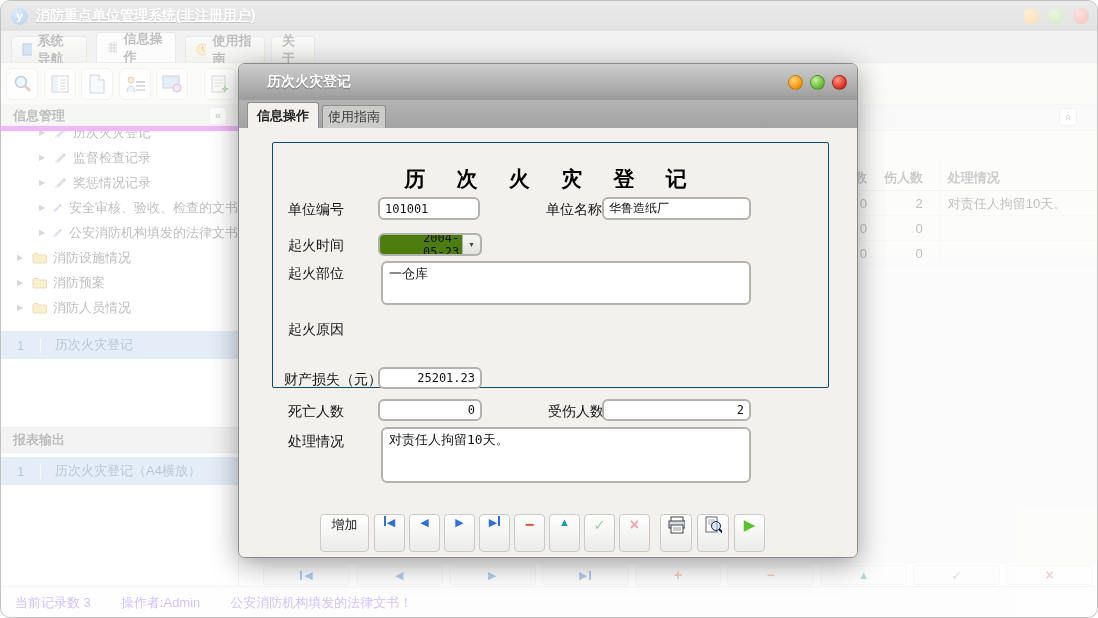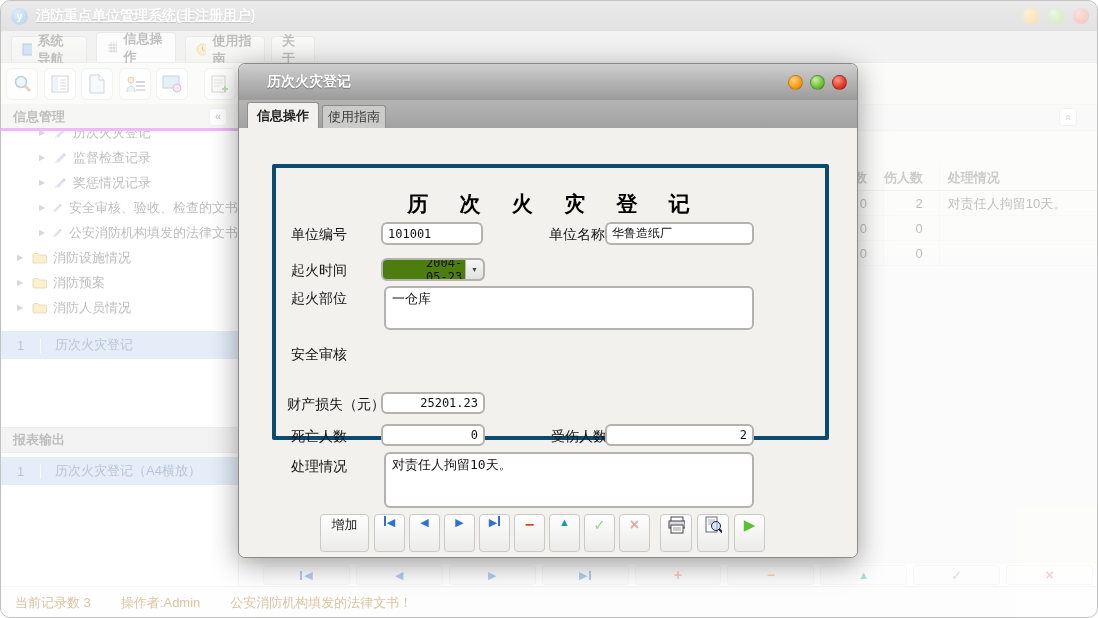--- a/index.html
+++ b/index.html
@@ -20,21 +20,21 @@
   .wbtn.g{background:radial-gradient(circle at 35% 30%,#cdeab0,#84c25e);}
   .wbtn.r{background:radial-gradient(circle at 35% 30%,#f6b0a6,#dd5f4e);}
   #maintabs{left:0;top:30px;width:1098px;height:32px;background:#dededc;border-bottom:1px solid #cfcfcd;}
   .mtab{position:absolute;bottom:0;height:26px;display:flex;align-items:center;gap:6px;padding:0 10px;
         background:linear-gradient(#f0f0ee,#e2e2e0);border:1px solid #c6c6c4;border-bottom:none;
         border-radius:4px 4px 0 0;font-size:13px;font-weight:bold;color:#555;}
   .mtab.active{height:30px;background:#f8f8f6;}
   #toolbar{left:0;top:62px;width:1098px;height:42px;background:#f4f4f2;border-bottom:1px solid #e6e6e4;}
   .tbtn{position:absolute;top:5px;width:32px;height:32px;background:#fdfdfc;border:1px solid #dcdcda;
         border-radius:6px;display:flex;align-items:center;justify-content:center;}
-  #sideheader{left:0;top:104px;width:238px;height:26px;background:#e6e6e4;border-bottom:3px solid #d946ef;
+  #sideheader{left:0;top:104px;width:238px;height:26px;background:#e6e6e4;border-bottom:5px solid #d946ef;
               display:flex;align-items:center;padding:0 12px;font-size:13px;font-weight:bold;color:#555;}
   #mainheader{left:238px;top:104px;width:860px;height:26px;background:#f0f0ee;border-bottom:1px solid #e2e2e0;}
   .collapse-btn{width:18px;height:18px;background:#fff;border:1px solid #ddd;border-radius:4px;color:#888;
                 font-size:11px;display:flex;align-items:center;justify-content:center;line-height:1;}
   #side-collapse{margin-left:auto;}
   #main-collapse{position:absolute;right:22px;top:3px;}
   #main-collapse span{display:inline-block;transform:rotate(90deg);}
   #sidebar{left:0;top:130px;width:238px;height:455px;background:#fff;border-right:1px solid #e0e0de;}
   #tree{height:200px;overflow:hidden;padding-top:2px;}
   .trow{height:25px;display:flex;align-items:center;font-size:13px;color:#555;gap:6px;}
@@ -60,39 +60,39 @@
   .c3{width:200px;padding-left:8px;border-right:none;}
   #bottomnav{left:238px;top:563px;width:860px;height:22px;display:flex;gap:6px;padding:1px 6px 1px 24px;}
   .bnav{flex:1;background:#fcfcfb;border:1px solid #ececea;border-radius:3px;display:flex;
         align-items:center;justify-content:center;gap:2px;font-size:11px;color:#3b7bd4;}
   .vbar{width:2px;height:9px;background:#3b7bd4;display:inline-block;}
   .pg,.mg{color:#ef7b50;font-weight:bold;font-size:14px;}
   .eg{color:#2fa3b8;}
   .cg{color:#7cc47c;font-size:13px;}
   .xg{color:#e08484;font-size:14px;font-weight:bold;}
   #statusbar{left:0;top:585px;width:1098px;height:33px;background:#fcfcfb;border-top:1px solid #e8e8e6;
-             display:flex;align-items:center;padding:0 14px;gap:30px;font-size:13px;color:#a16207;}
+             display:flex;align-items:center;padding:0 14px;gap:30px;font-size:13px;color:#8b5cf6;}
   
   #dialog{position:absolute;left:237px;top:62px;width:620px;height:495px;background:#f2f1ee;
           border:1px solid #8a8a8a;border-radius:7px;overflow:hidden;z-index:10;
           box-shadow:0 6px 28px rgba(0,0,0,0.38);}
   #dlg-titlebar{position:absolute;left:0;top:0;width:620px;height:36px;
                 background:linear-gradient(#cecece,#9b9b9b);display:flex;align-items:center;padding:0 12px;}
   #dlg-title{color:#fff;font-size:14px;font-weight:bold;text-shadow:0 1px 1px rgba(0,0,0,0.35);margin-left:16px;}
   .dwbtn{width:15px;height:15px;border-radius:50%;border:1px solid rgba(120,80,20,0.4);}
   .dwbtn.o{background:radial-gradient(circle at 35% 30%,#ffd27a,#f39c12 60%,#c87f0a);}
   .dwbtn.g{background:radial-gradient(circle at 35% 30%,#c8f0a0,#6fbf3a 60%,#4e9326);border-color:rgba(40,90,20,0.4);}
   .dwbtn.r{background:radial-gradient(circle at 35% 30%,#ff9a8a,#e03a2a 60%,#a02015);border-color:rgba(110,20,10,0.4);}
   #dlg-tabstrip{position:absolute;left:0;top:36px;width:620px;height:28px;background:linear-gradient(#b4b4b4,#a2a2a2);}
   .dtab{position:absolute;bottom:0;display:flex;align-items:center;justify-content:center;
         font-size:13px;border:1px solid #8e8e8e;border-bottom:none;border-radius:3px 3px 0 0;}
   .dtab.active{left:8px;width:72px;height:26px;background:#f2f1ee;font-weight:bold;color:#222;}
   .dtab.idle{left:83px;width:64px;height:23px;background:#cbcbc9;color:#3d3d3d;}
   #dlg-body{position:absolute;left:0;top:64px;width:620px;height:431px;background:#f2f1ee;}
-  #groupbox{position:absolute;left:33px;top:14px;width:557px;height:276px;border:4px solid #0c4a6e;border-radius:2px;margin-top:22px;}
+  #groupbox{position:absolute;left:33px;top:14px;width:557px;height:246px;border:1px solid #0c4a6e;border-radius:2px;}
   #form-title{position:absolute;left:0;top:22px;width:557px;text-align:center;
               font-family:"DejaVu Serif","Liberation Serif",serif;font-size:21px;font-weight:bold;
               letter-spacing:12px;color:#000;}
   .flabel{position:absolute;font-size:14px;color:#151515;white-space:nowrap;}
   .finput{position:absolute;border:2px solid #b4b2ae;border-radius:6px;background:#fff;
           font-family:"DejaVu Sans Mono","Liberation Mono",monospace;font-size:12px;color:#111;
           padding:0 5px;outline:none;}
   textarea.finput{resize:none;font-size:13px;padding:2px 6px;line-height:17px;}
   .ralign{text-align:right;}
   #combo{position:absolute;left:105px;top:90px;width:104px;height:23px;border:2px solid #b4b2ae;border-radius:6px;
@@ -387,21 +387,21 @@
         <input class="finput" style="left: 105px; top: 54px; width: 102px; height: 23px;" value="101001">
         <div class="flabel" style="left:273px;top:58px;">单位名称</div>
         <input class="finput" style="left: 329px; top: 54px; width: 149px; height: 23px;" value="华鲁造纸厂">
         <div class="flabel" style="left:15px;top:94px;">起火时间</div>
         <div id="combo">
           <div class="cval">2004-05-23</div>
           <div class="carr">▼</div>
         </div>
         <div class="flabel" style="left:15px;top:122px;">起火部位</div>
         <textarea class="finput" style="left: 108px; top: 118px; width: 370px; height: 44px;">一仓库</textarea>
-        <div class="flabel" style="left:15px;top:178px;">安全审核</div>
+        <div class="flabel" style="left:15px;top:178px;">起火原因</div>
         <div class="flabel" style="left:11px;top:228px;">财产损失（元）</div>
         <input class="finput ralign" style="left: 105px; top: 224px; width: 104px; height: 22px;" value="25201.23">
         <div class="flabel" style="left:15px;top:260px;">死亡人数</div>
         <input class="finput ralign" style="left: 105px; top: 256px; width: 104px; height: 22px;" value="0">
         <div class="flabel" style="left:275px;top:260px;">受伤人数</div>
         <input class="finput ralign" style="left: 329px; top: 256px; width: 149px; height: 22px;" value="2">
         <div class="flabel" style="left:15px;top:290px;">处理情况</div>
         <textarea class="finput" style="left: 108px; top: 284px; width: 370px; height: 56px;">对责任人拘留10天。</textarea>
       </div>
       <div id="dlg-btnbar">

